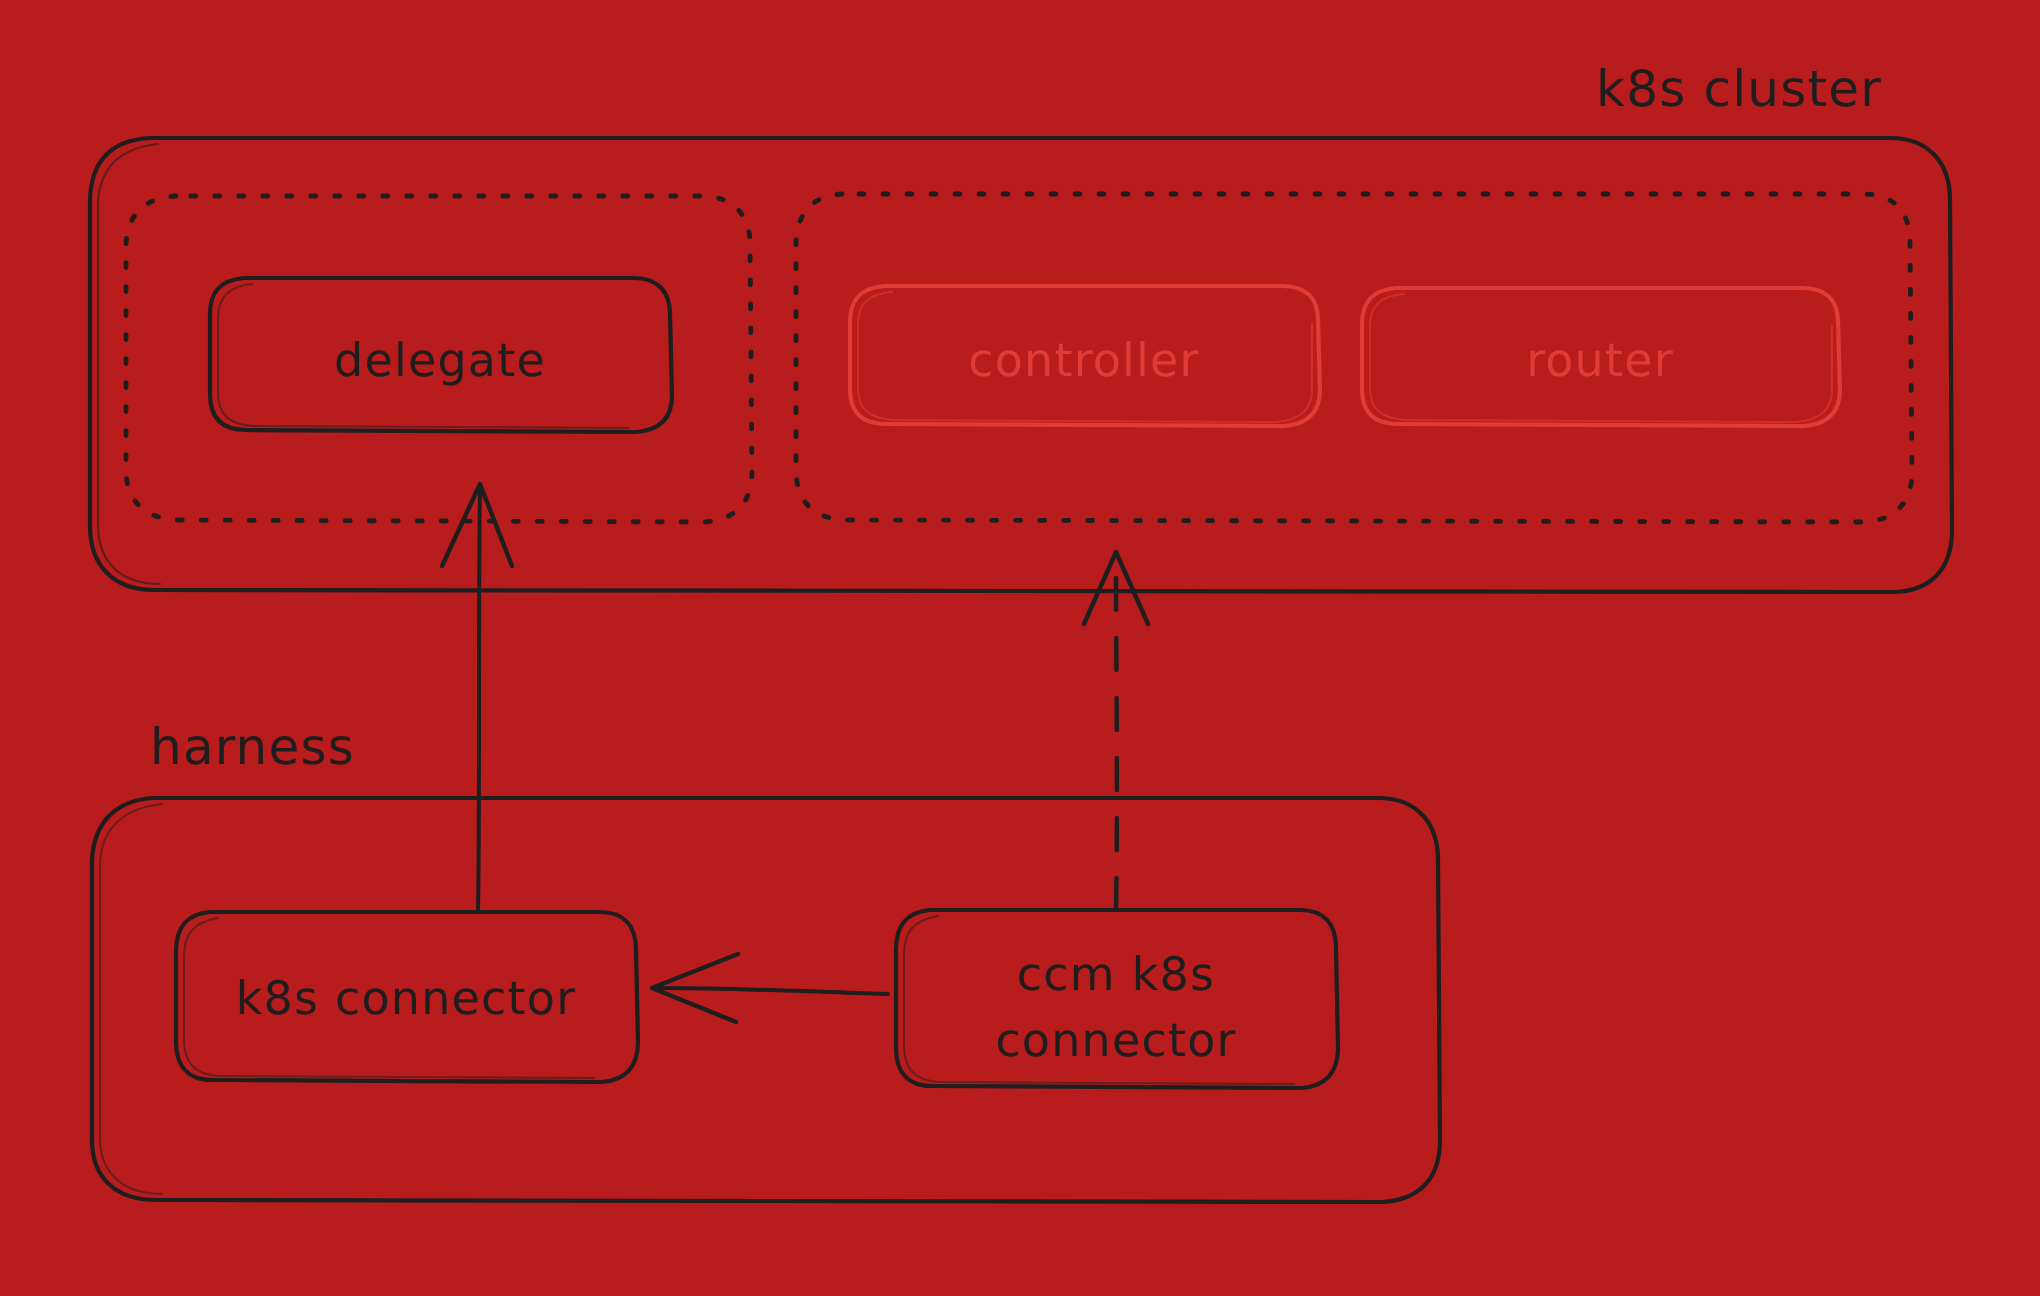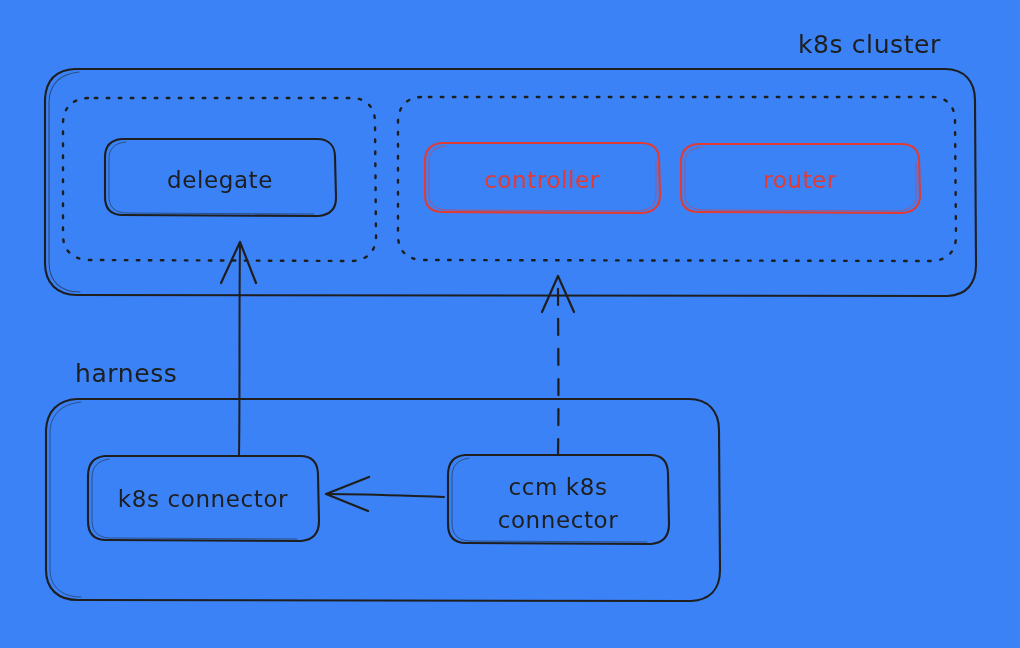--- a/index.html
+++ b/index.html
@@ -5,21 +5,21 @@
 <style>
   html, body {
     margin: 0;
     padding: 0;
     background: #ffffff;
   }
   #canvas {
     position: relative;
     width: 1020px;
     height: 648px;
-    background: #3b82f6;
+    background: #b91c1c;
     overflow: hidden;
     font-family: "DejaVu Sans", sans-serif;
   }
   #canvas svg {
     position: absolute;
     left: 0;
     top: 0;
     width: 1020px;
     height: 648px;
   }

